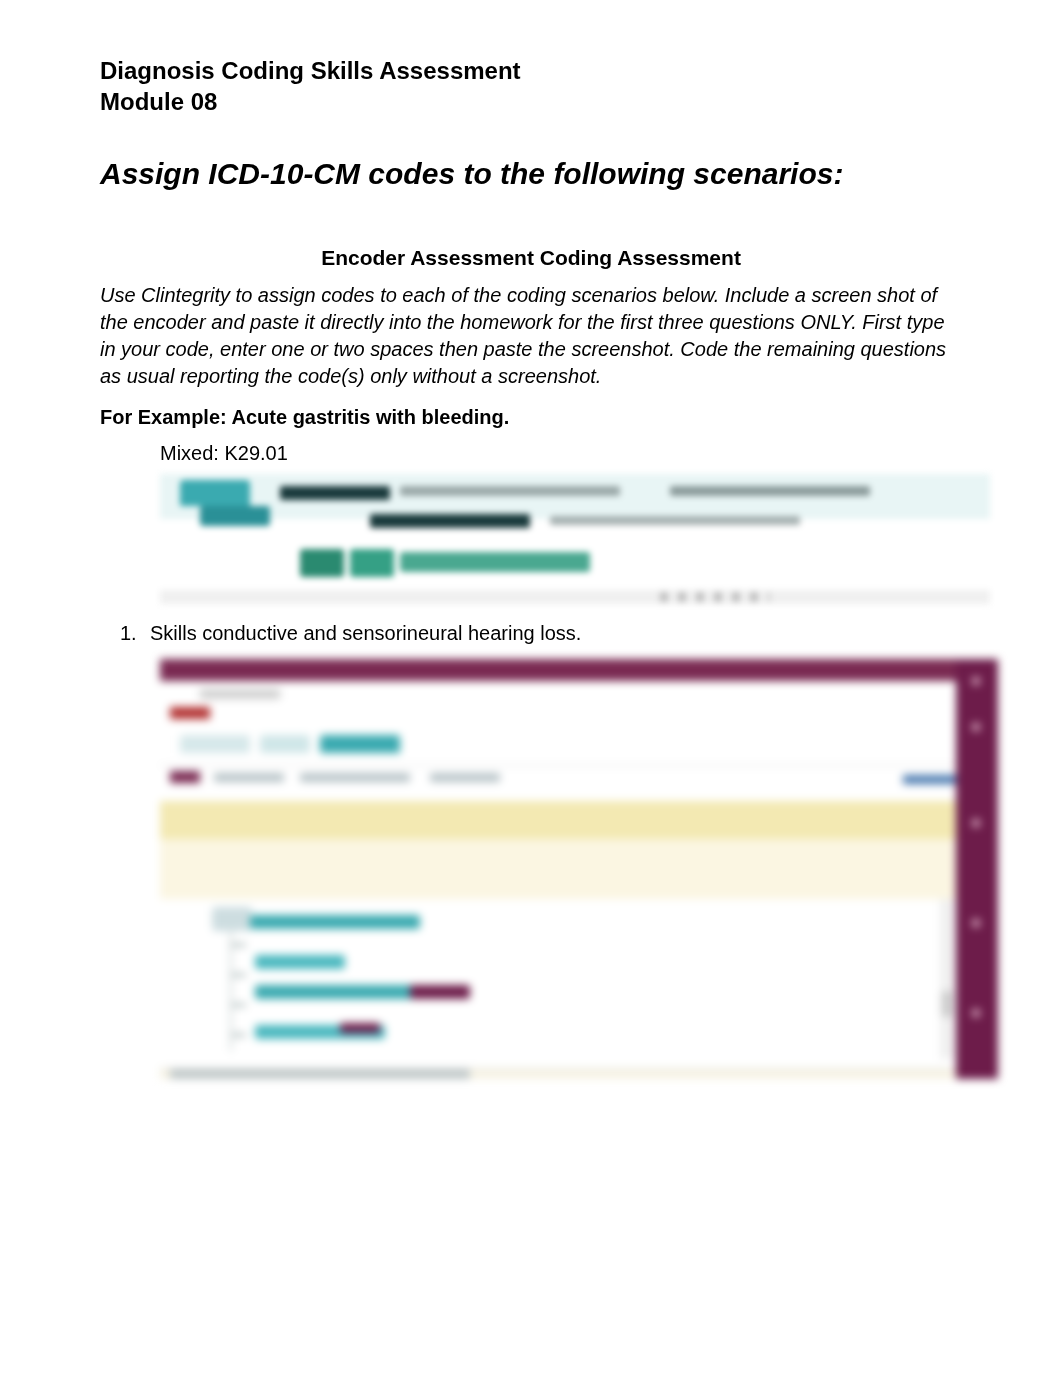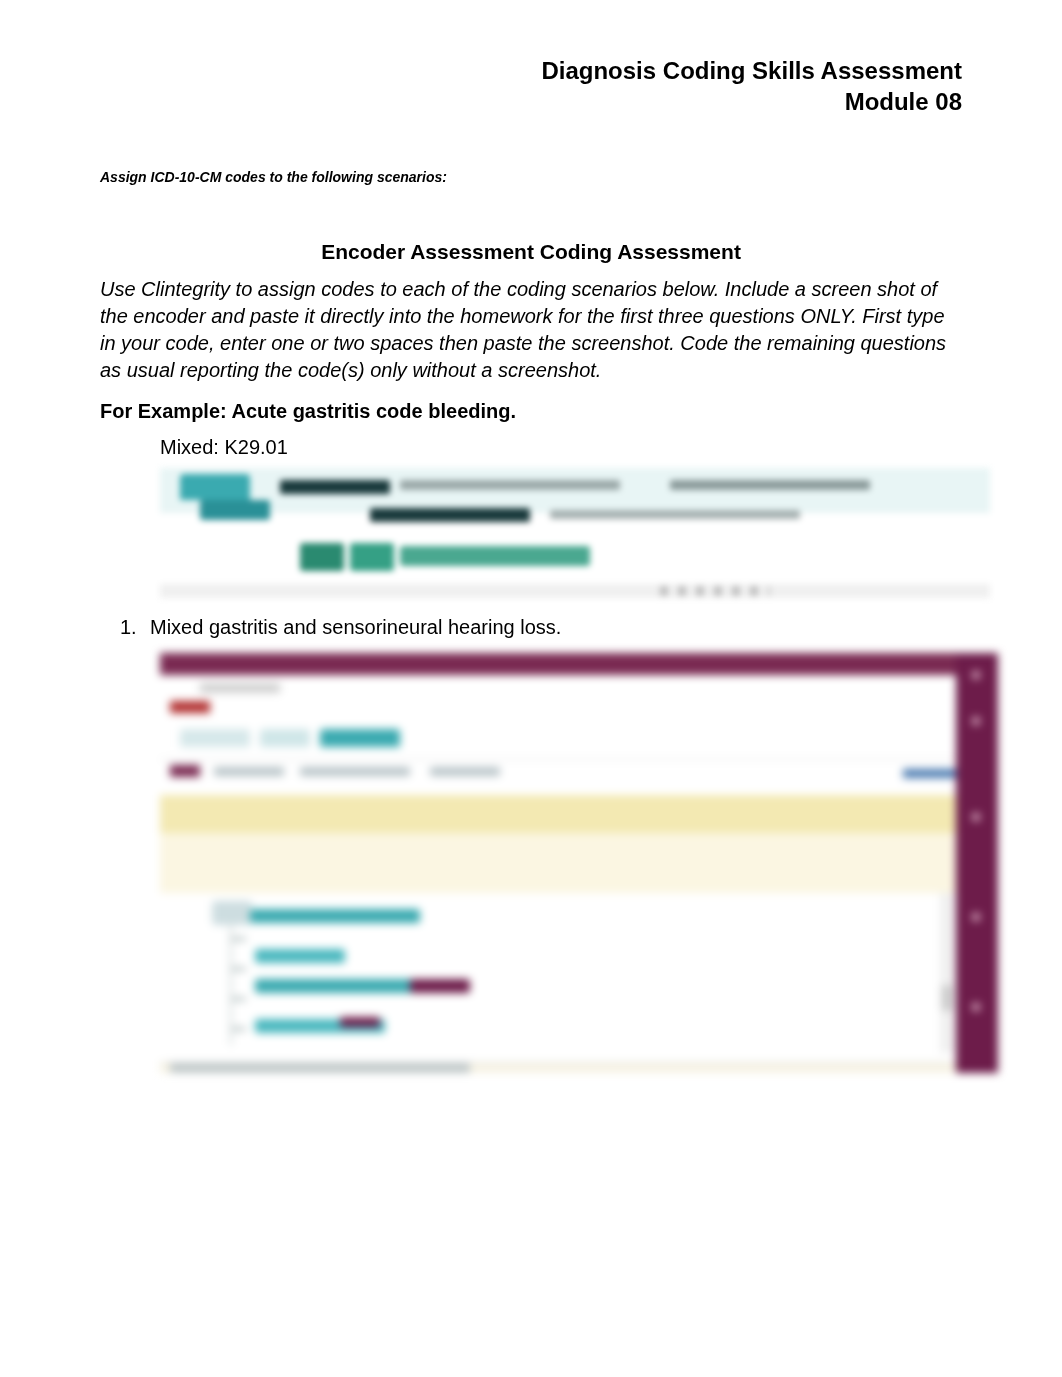--- a/index.html
+++ b/index.html
@@ -6,32 +6,32 @@
     body {
       width: 1062px;
       height: 1377px;
       background: #ffffff;
       font-family: Verdana, Geneva, sans-serif;
       color: #000000;
       padding: 55px 100px 0 100px;
       position: relative;
     }
     .title-block {
-      text-align: right;
-      margin-bottom: 52px;
+      text-align: left;
+      margin-bottom: 40px;
     }
     .title-line {
       font-weight: bold;
       font-size: 24px;
       line-height: 1.3;
     }
     .assign-heading {
       font-weight: bold;
       font-style: italic;
-      font-size: 14px;
+      font-size: 30px;
       margin-top: 10px;
       margin-bottom: 55px;
     }
     .sub-heading {
       text-align: center;
       font-weight: bold;
       font-size: 21px;
       margin-bottom: 12px;
     }
     .instructions {
@@ -223,21 +223,21 @@
   <div class="title-line">Diagnosis Coding Skills Assessment</div>
   <div class="title-line">Module 08</div>
 </div>
 
 <div class="assign-heading">Assign ICD-10-CM codes to the following scenarios:</div>
 
 <div class="sub-heading">Encoder Assessment Coding Assessment</div>
 
 <div class="instructions">Use Clintegrity to assign codes to each of the coding scenarios below. Include a screen shot of the encoder and paste it directly into the homework for the first three questions ONLY. First type in your code, enter one or two spaces then paste the screenshot. Code the remaining questions as usual reporting the code(s) only without a screenshot.</div>
 
-<div class="example-heading">For Example: Acute gastritis code bleeding.</div>
+<div class="example-heading">For Example: Acute gastritis with bleeding.</div>
 
 <div class="indent-block">
   <div>Mixed: K29.01</div>
 </div>
 
 <div class="screenshot-one">
   <div class="ss1-tab"></div>
   <div class="ss1-tab2"></div>
   <div class="ss1-bar-dark"></div>
   <div class="ss1-text1"></div>
@@ -246,21 +246,21 @@
   <div class="ss1-text3"></div>
   <div class="ss1-greenblock"></div>
   <div class="ss1-greenblock2"></div>
   <div class="ss1-greenbar"></div>
   <div class="ss1-bottomline"></div>
   <div class="ss1-dots"></div>
 </div>
 
 <div class="question-row">
   <div class="question-num">1.</div>
-  <div>Mixed gastritis and sensorineural hearing loss.</div>
+  <div>Skills conductive and sensorineural hearing loss.</div>
 </div>
 
 <div class="screenshot-two-wrap">
   <div class="ss2-main"></div>
   <div class="ss2-topstrip"></div>
   <div class="ss2-white1"></div>
   <div class="ss2-graybox"></div>
   <div class="ss2-red"></div>
   <div class="ss2-tabrow"></div>
   <div class="ss2-tab a"></div>

